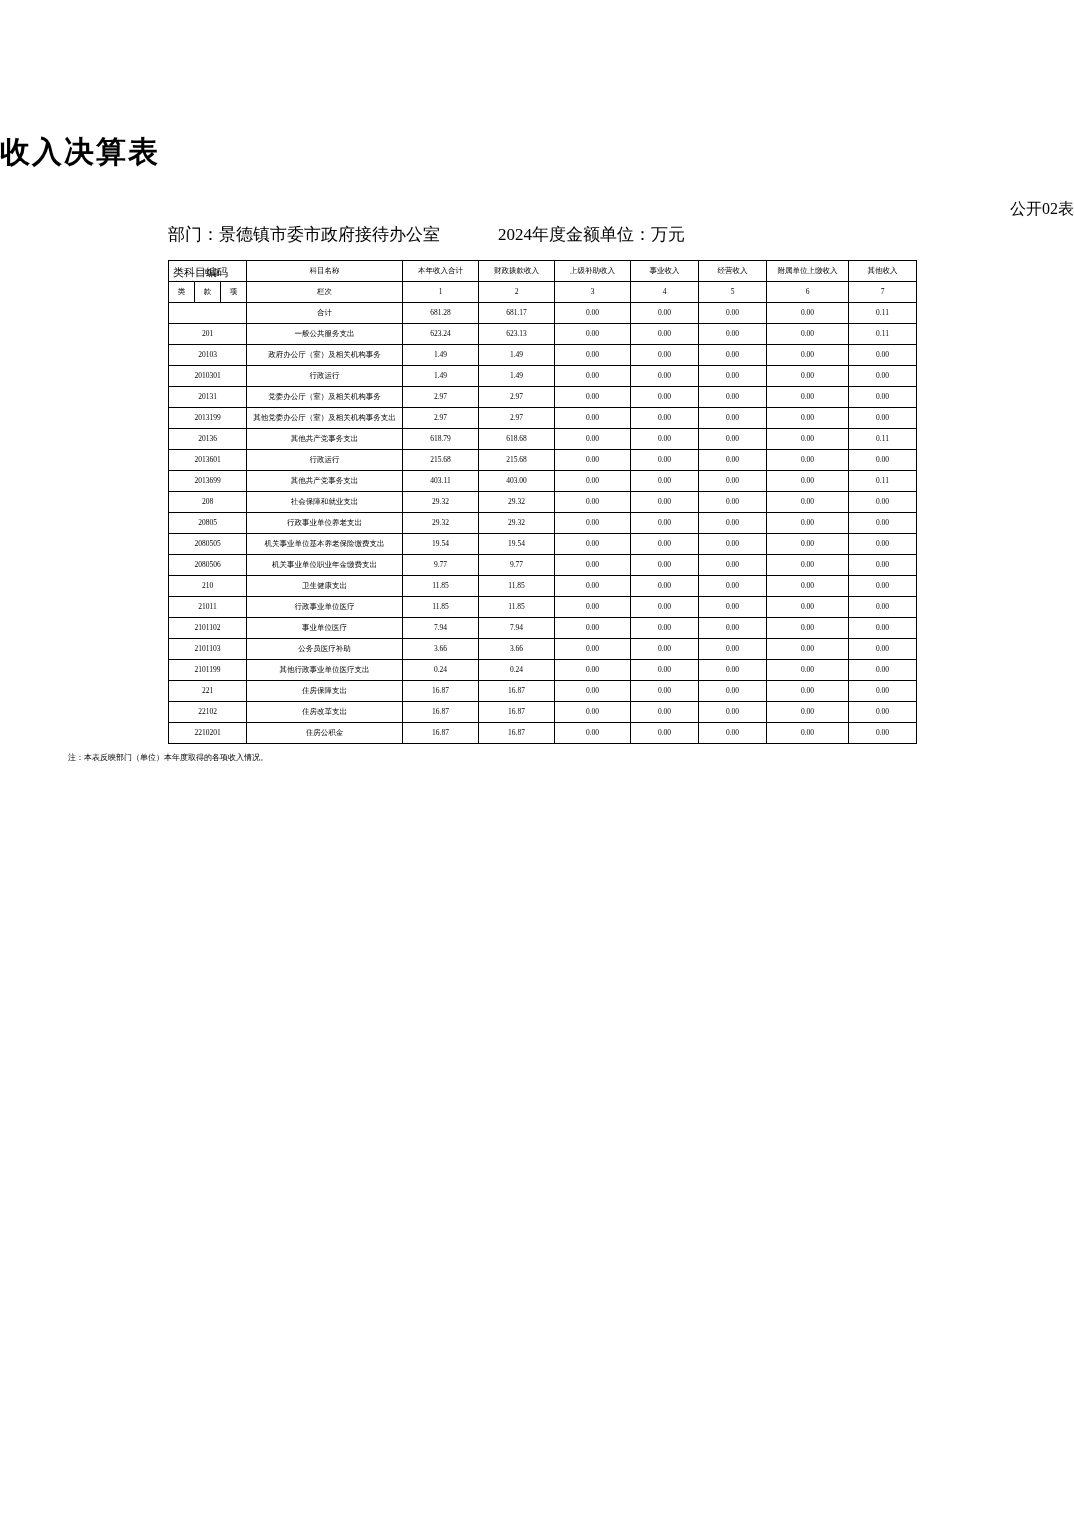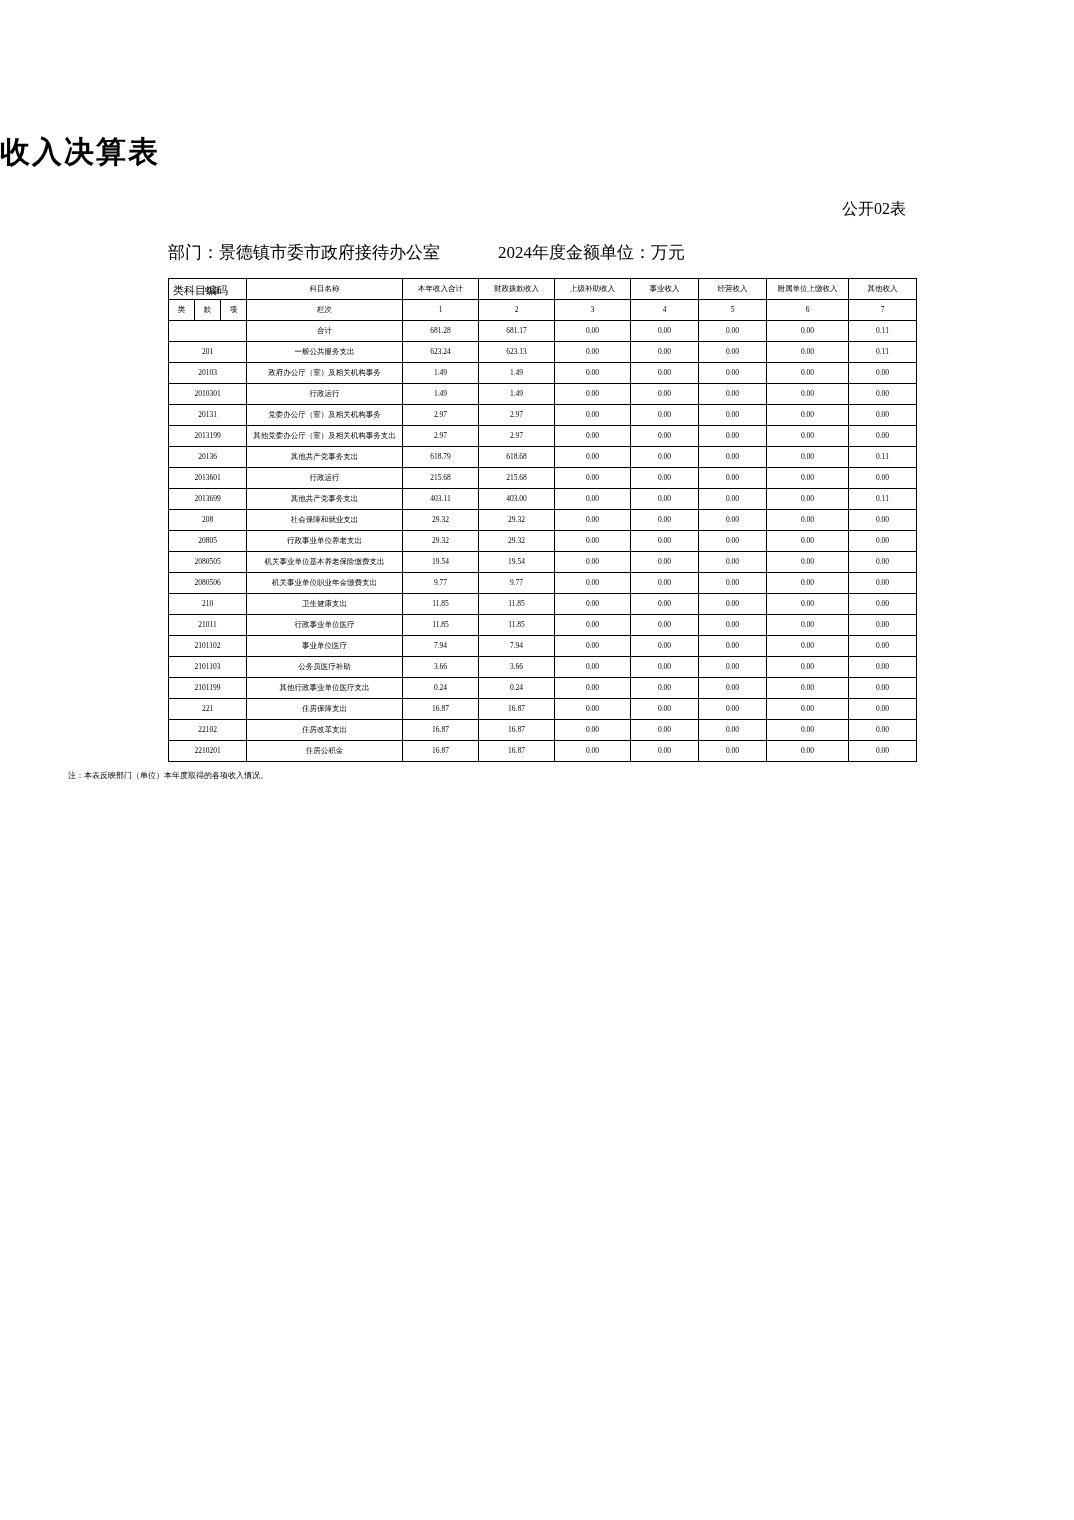--- a/index.html
+++ b/index.html
@@ -23,24 +23,22 @@
   .doc-title {
     font-size: 30px;
     font-weight: 700;
     letter-spacing: 2px;
     margin-top: 132px;
   }
   .sheet-code {
     text-align: right;
     font-size: 16px;
     margin-top: 26px;
-    padding-right: 168px;
   }
   .meta-row {
-    margin-top: 18px;
     padding-left: 168px;
     padding-right: 160px;
     font-size: 17px;
     position: relative;
     line-height: 30px;
   }
   .meta-dept {
     display: inline-block;
     width: 330px;
     vertical-align: top;

